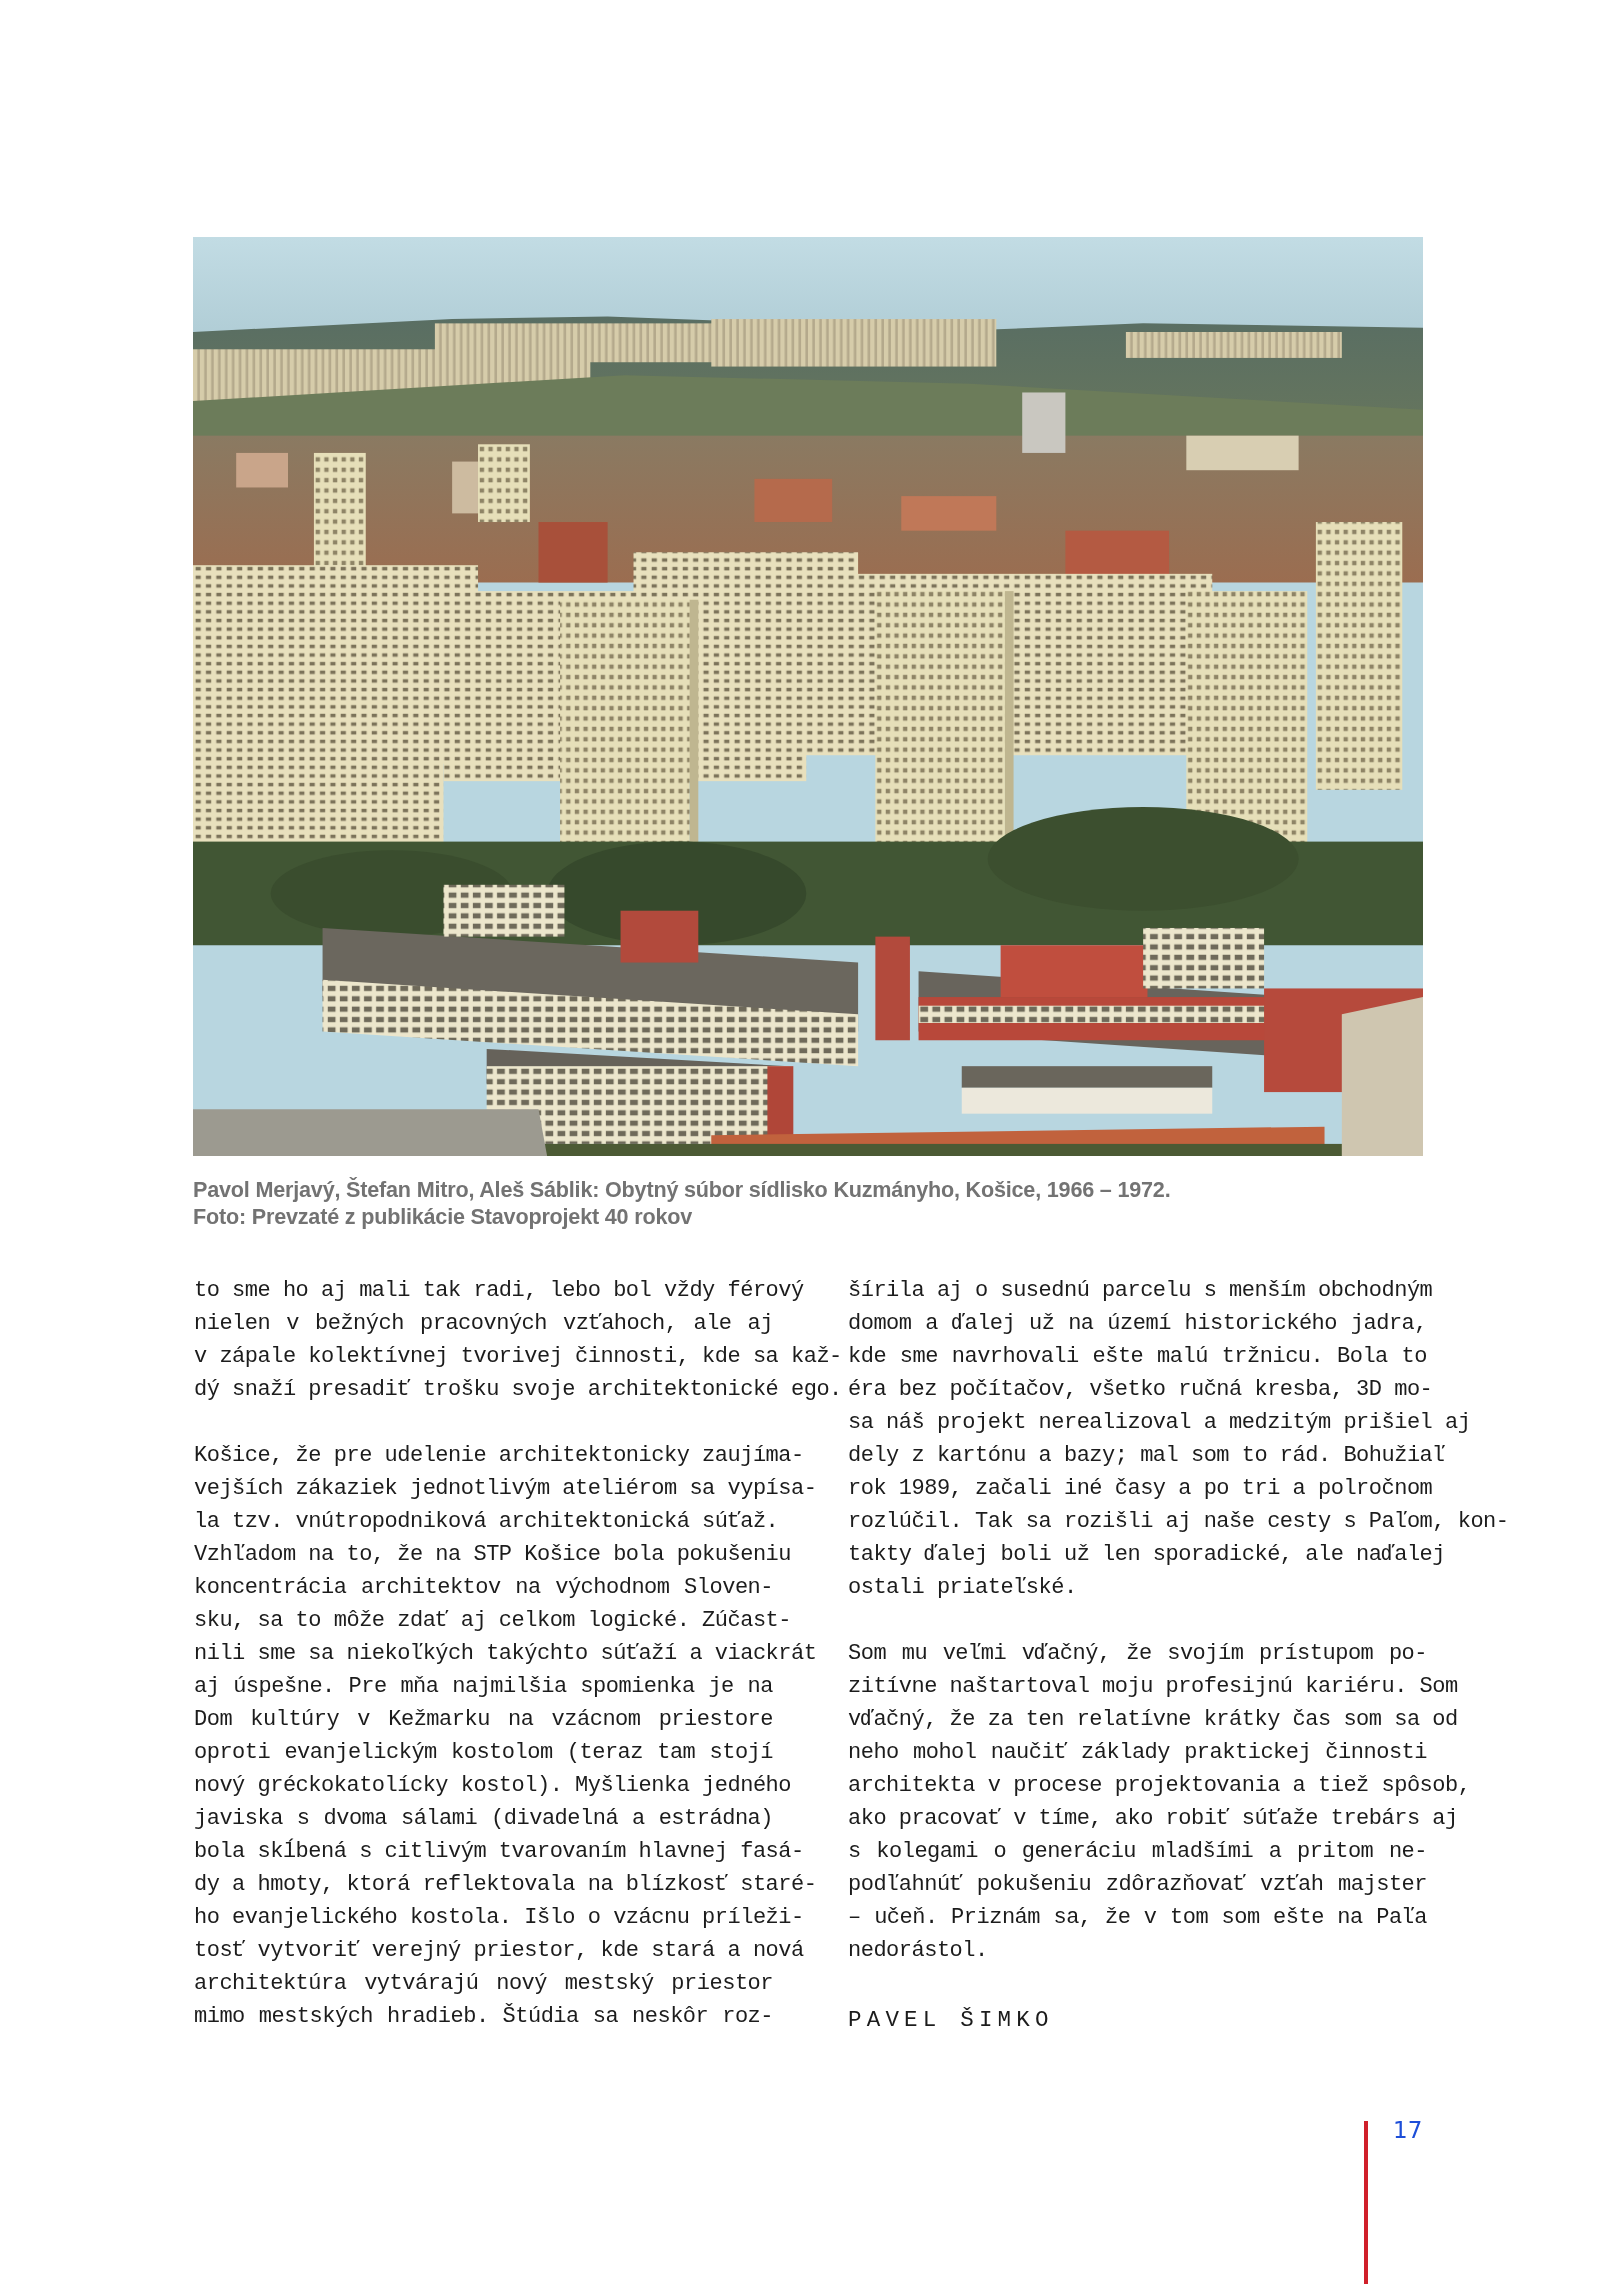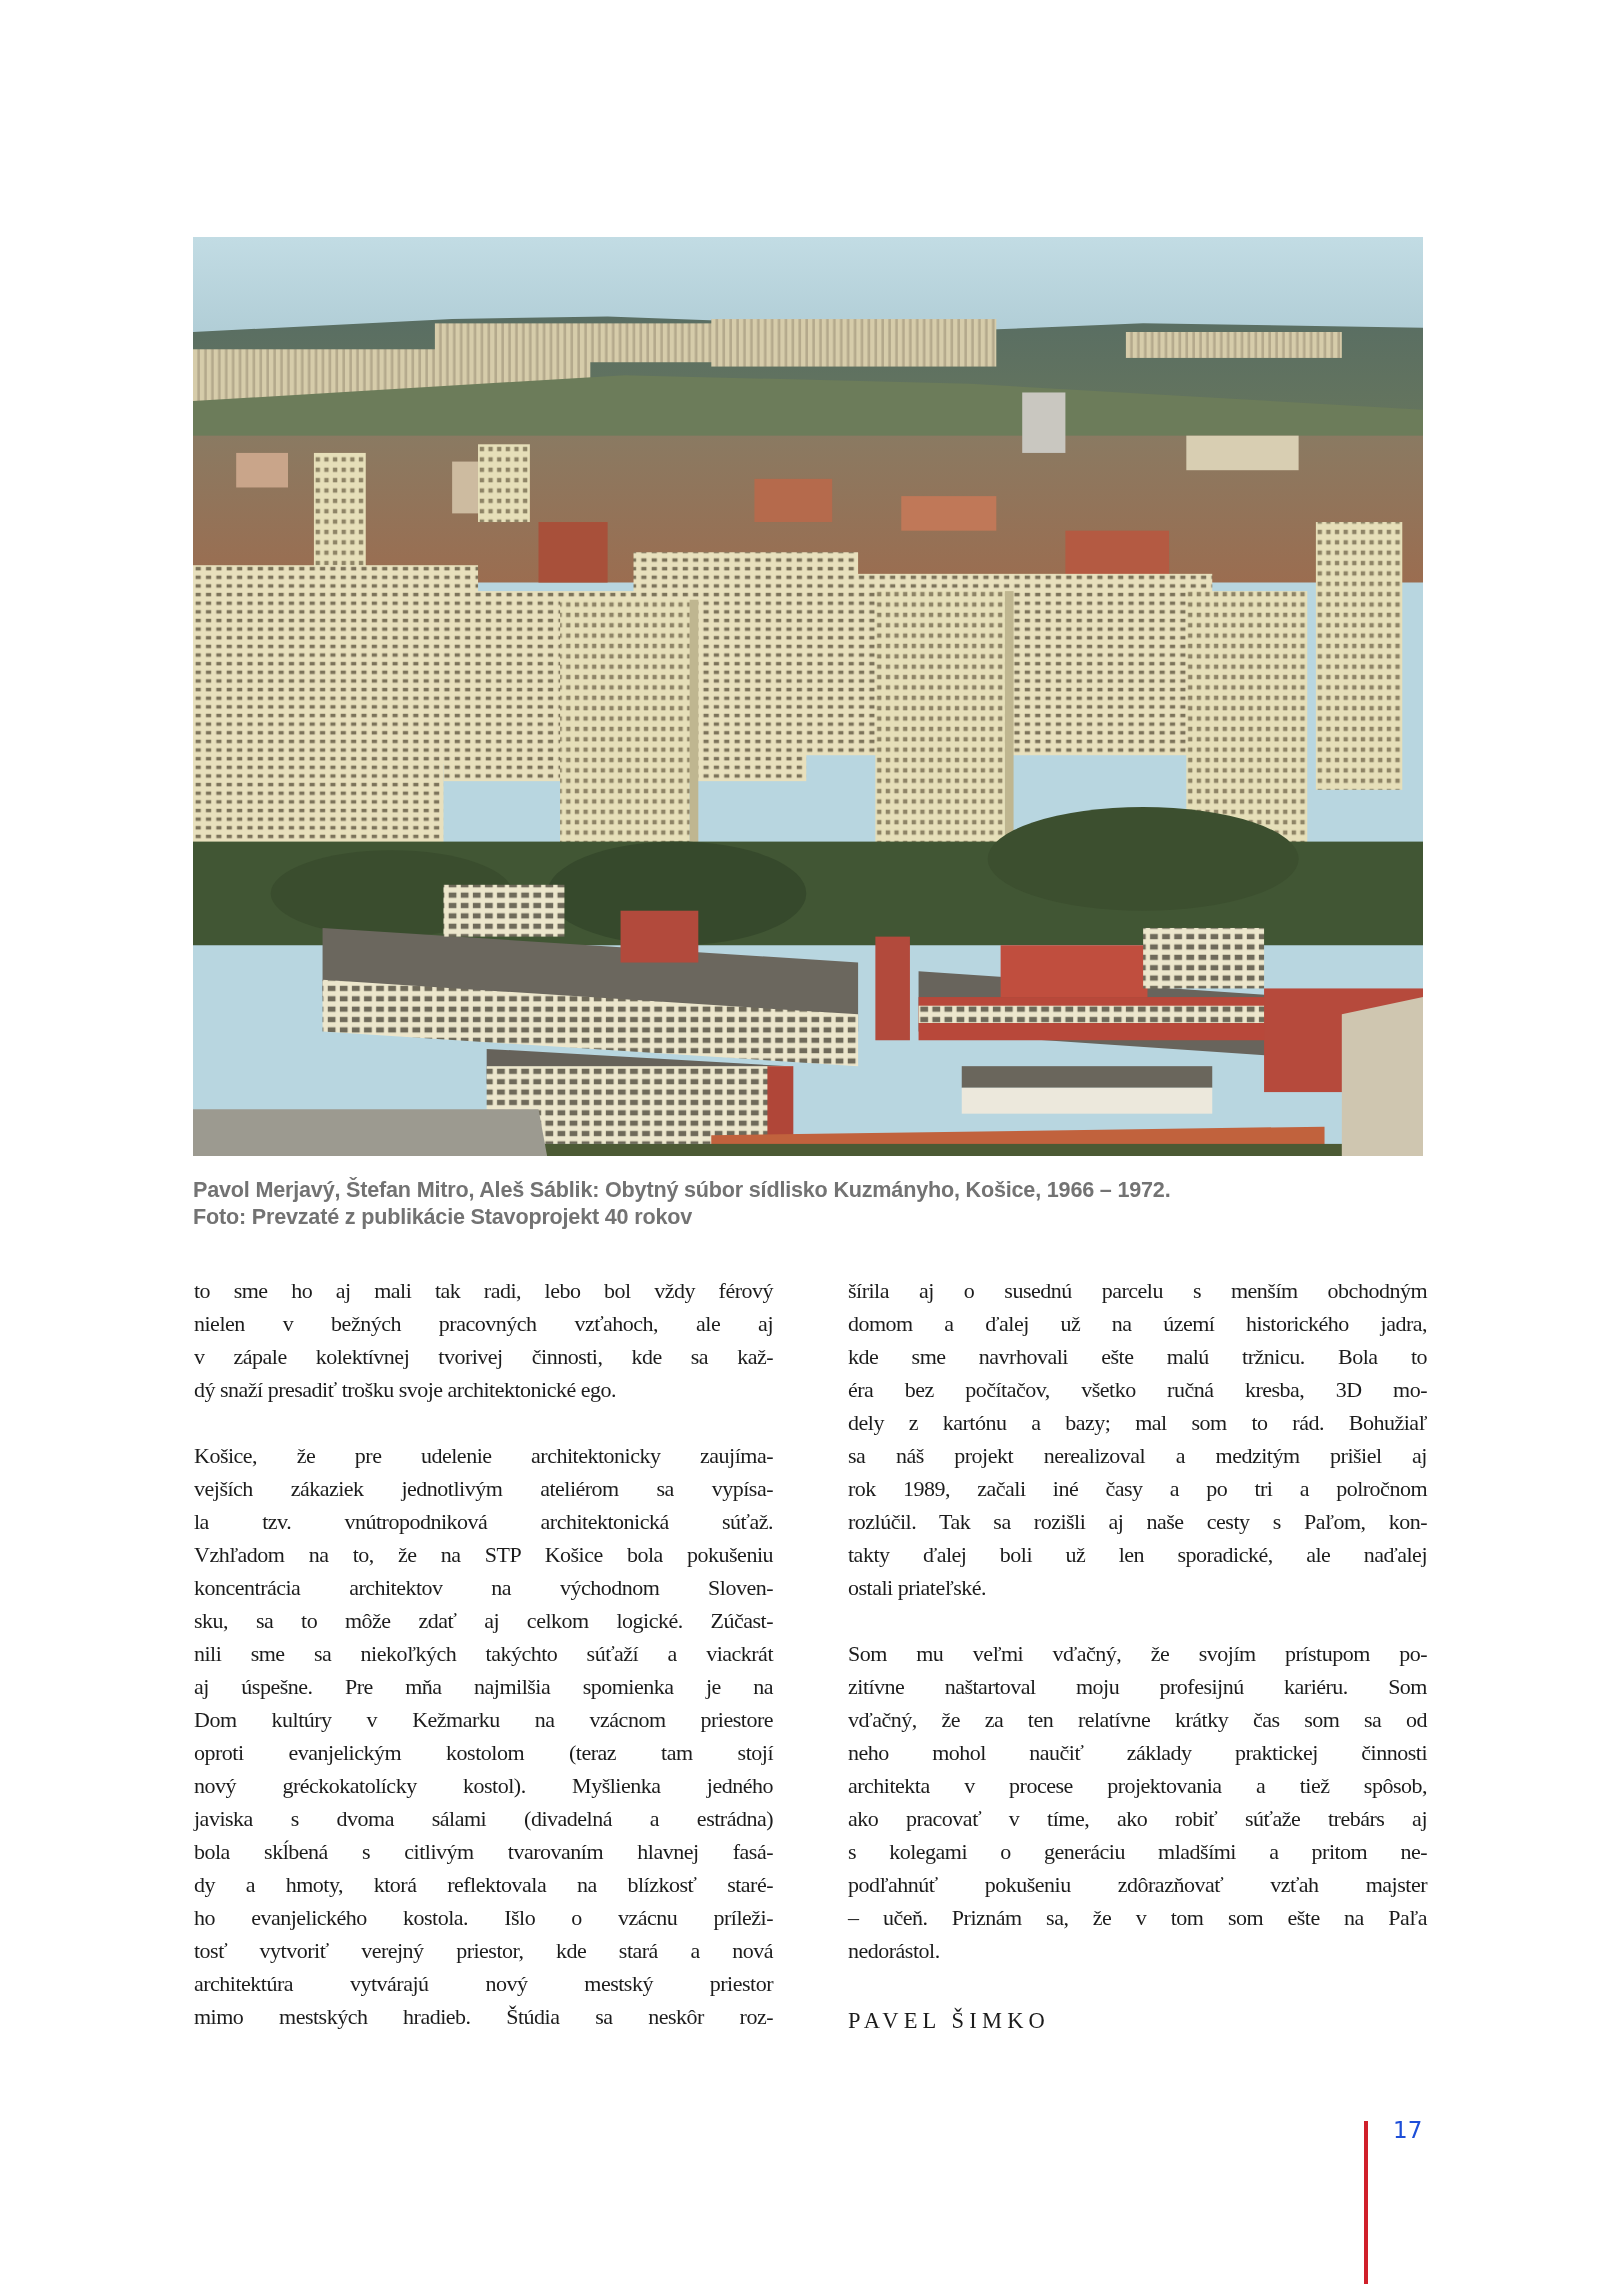--- a/index.html
+++ b/index.html
@@ -5,21 +5,21 @@
   html, body { margin: 0; padding: 0; background: #ffffff; }
   body { width: 1617px; height: 2284px; position: relative; overflow: hidden;
          font-family: "DejaVu Sans", "Liberation Sans", sans-serif; color: #1c1c1c; }
   .photo { position: absolute; left: 193px; top: 237px; width: 1230px; height: 919px; overflow: hidden; background: #b8d6e0; }
   .photo svg { display: block; width: 100%; height: 100%; }
   .caption { position: absolute; left: 193px; top: 1176px; width: 1235px;
              font-family: "Liberation Sans", sans-serif; font-weight: bold; font-size: 21.6px;
              line-height: 27px; color: #737373; letter-spacing: -0.2px; }
   .caption div { white-space: nowrap; }
   .col { position: absolute; top: 1274px; width: 579px;
-         font-family: Liberation Serif, serif; font-size: 22px; line-height: 33px;
+         font-family: Liberation Mono, monospace; font-size: 22px; line-height: 33px;
          color: #1c1c1c; letter-spacing: -0.5px; }
   .col.left { left: 194px; }
   .col.right { left: 848px; }
   .line { display: block; white-space: nowrap; text-align: justify; text-align-last: justify; height: 33px; }
   .line.last { text-align-last: left; }
   .para-gap { height: 33px; }
   .signature { display: block; letter-spacing: 5.2px; font-size: 22.5px; margin-top: 4px; white-space: nowrap; }
   .page-rule { position: absolute; left: 1364px; top: 2121px; width: 3.5px; height: 163px; background: #d0202a; }
   .page-number { position: absolute; left: 1393px; top: 2117px; font-family: "DejaVu Sans", sans-serif;
                  font-size: 23px; color: #1d4ed8; }
@@ -164,22 +164,22 @@
     <span class="line">mimo mestských hradieb. Štúdia sa neskôr roz-</span>
   </div>
 </div>
 
 <div class="col right">
   <div>
     <span class="line">šírila aj o susednú parcelu s menším obchodným</span>
     <span class="line">domom a ďalej už na území historického jadra,</span>
     <span class="line">kde sme navrhovali ešte malú tržnicu. Bola to</span>
     <span class="line">éra bez počítačov, všetko ručná kresba, 3D mo-</span>
+    <span class="line">sa náš projekt nerealizoval a medzitým prišiel aj</span>
     <span class="line">dely z kartónu a bazy; mal som to rád. Bohužiaľ</span>
-    <span class="line">sa náš projekt nerealizoval a medzitým prišiel aj</span>
     <span class="line">rok 1989, začali iné časy a po tri a polročnom</span>
     <span class="line">rozlúčil. Tak sa rozišli aj naše cesty s Paľom, kon-</span>
     <span class="line">takty ďalej boli už len sporadické, ale naďalej</span>
     <span class="line last">ostali priateľské.</span>
   </div>
   <div class="para-gap"></div>
   <div>
     <span class="line">Som mu veľmi vďačný, že svojím prístupom po-</span>
     <span class="line">zitívne naštartoval moju profesijnú kariéru. Som</span>
     <span class="line">vďačný, že za ten relatívne krátky čas som sa od</span>

